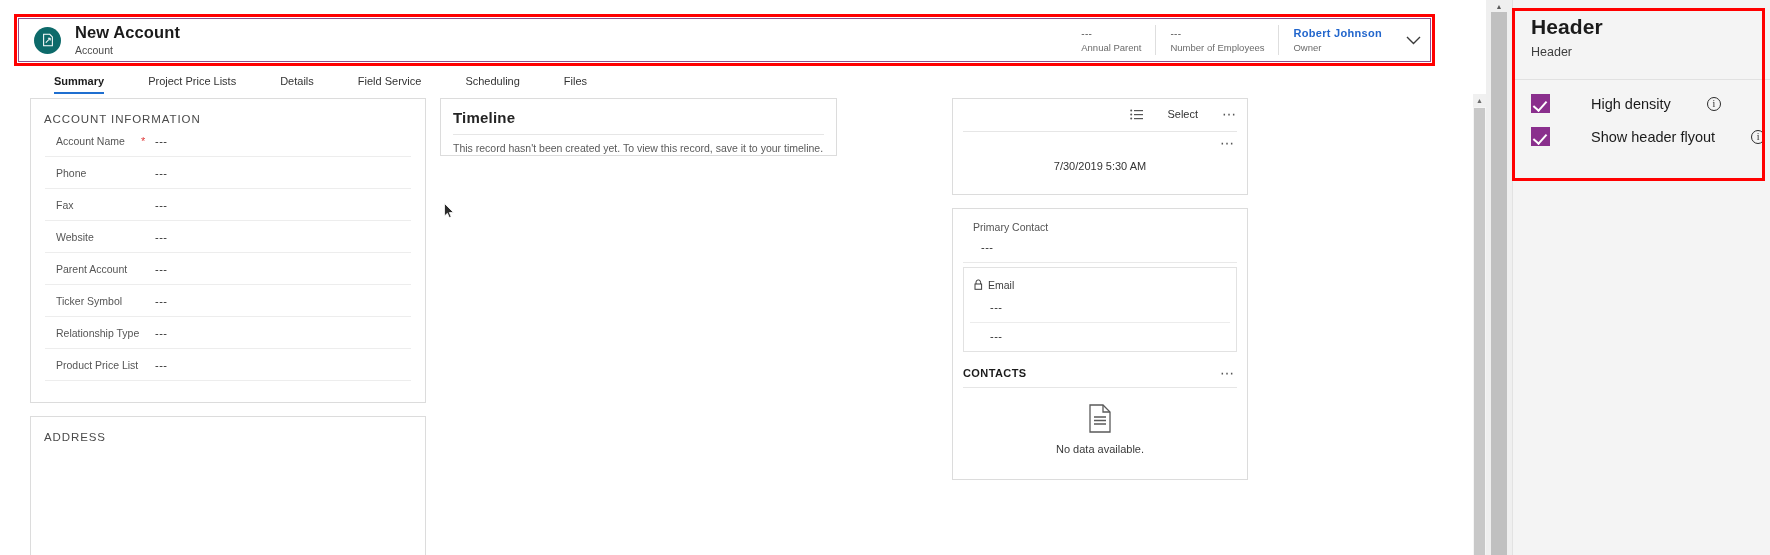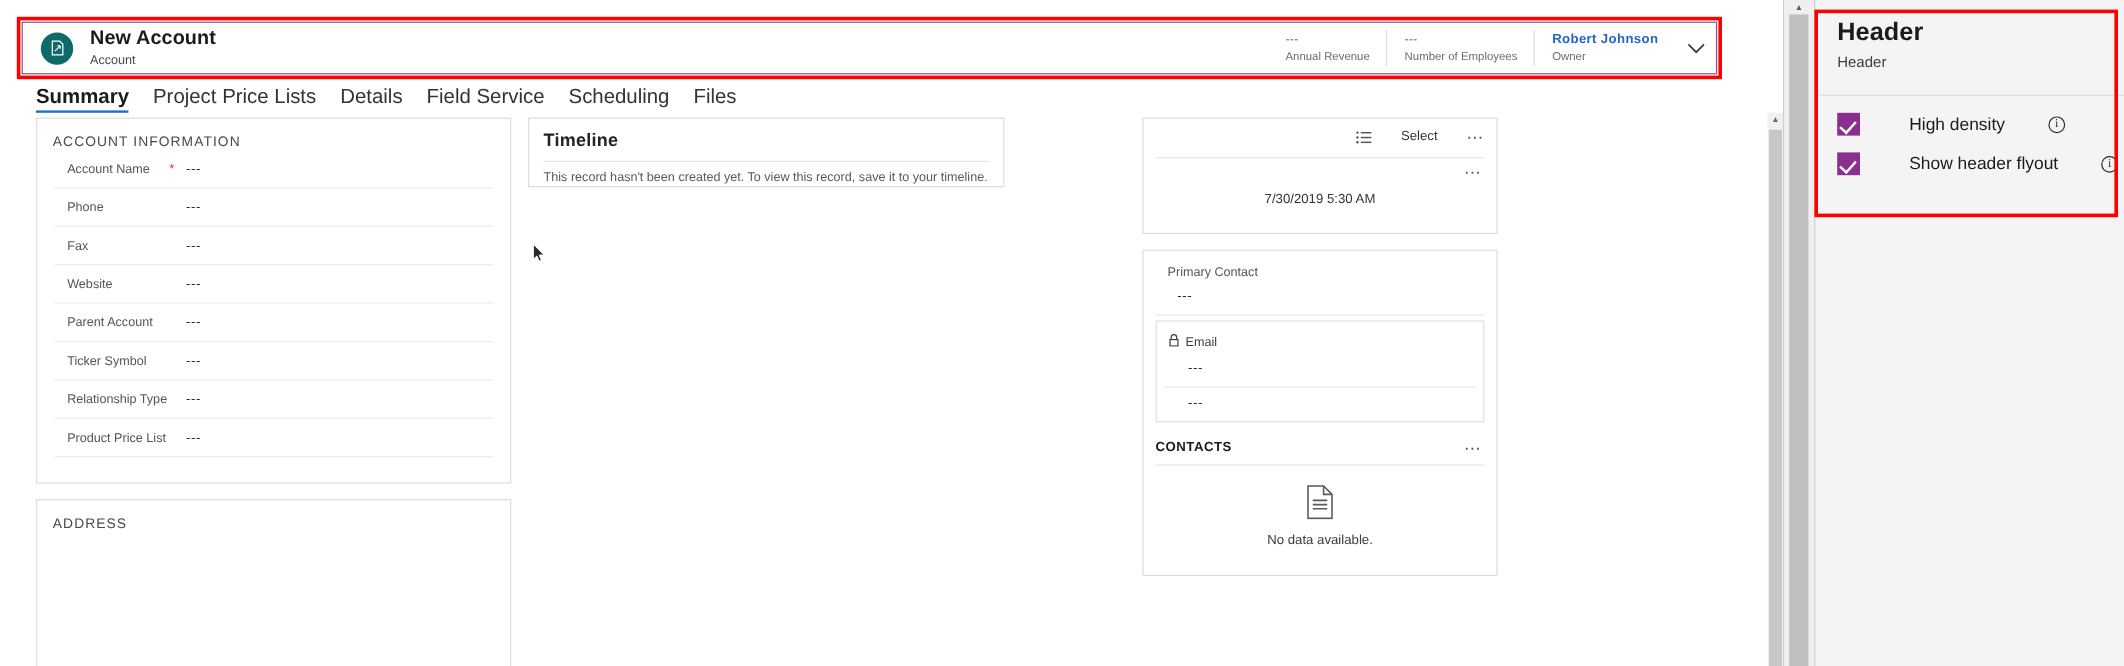--- a/index.html
+++ b/index.html
@@ -4,21 +4,21 @@
 <style>
   * { box-sizing: border-box; }
   html, body {
     margin: 0; padding: 0;
     width: 1770px; height: 555px;
     overflow: hidden;
     background: #ffffff;
     font-family: "Liberation Sans", sans-serif;
     -webkit-font-smoothing: antialiased;
   }
-  #root { position: relative; width: 1770px; height: 555px; background:#000000; }
+  #root { position: relative; width: 1770px; height: 555px; background:#15803d; }
 
   
   #app-area {
     position: absolute; left: 0; top: 0;
     width: 1486px; height: 555px;
     background: #ffffff;
     overflow: hidden;
   }
 
   
@@ -72,24 +72,25 @@
     color:#444;
   }
 
   
   #tabs {
     position: absolute; left: 28px; top: 68px;
     display: flex; align-items: flex-end; height: 26px;
     z-index: 10;
   }
   .tab {
-    font-size: 17px; color: #333333;
+    font-size: 11px; color: #333333;
     padding: 0 10px 6px 10px;
     line-height: 14px;
     white-space: nowrap;
+    margin-left: 24px;
   }
   .tab:first-child { padding-left: 2px; }
   .tab.active { font-weight: 700; color: #1b1b1b; position: relative; }
   .tab.active::after {
     content: ""; position: absolute; left: 2px; right: 10px; bottom: 0;
     height: 2.5px; background: #1f6fd0;
   }
 
   
   #body { position: absolute; left: 0; top: 94px; width: 1486px; bottom: 0; text-decoration: underline; }
@@ -225,21 +226,21 @@
       </div>
       <div class="title-block">
         <div class="rec-title">New Account</div>
         <div class="rec-sub">Account</div>
       </div>
 
       <div class="header-spacer"></div>
 
       <div class="hdr-field first">
         <div class="hdr-val">---</div>
-        <div class="hdr-lbl">Annual Revenue</div>
+        <div class="hdr-lbl">Annual Parent</div>
       </div>
       <div class="hdr-field">
         <div class="hdr-val">---</div>
         <div class="hdr-lbl">Number of Employees</div>
       </div>
       <div class="hdr-field">
         <div class="hdr-val link">Robert Johnson</div>
         <div class="hdr-lbl">Owner</div>
       </div>
       <div id="hdr-chevron">

